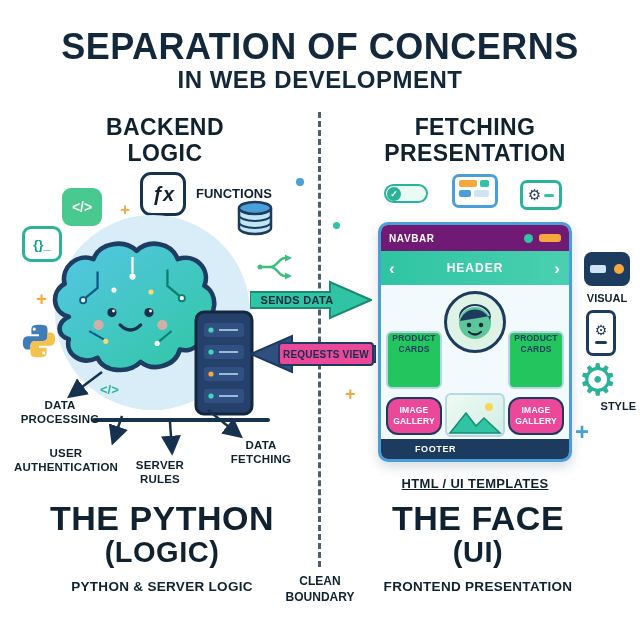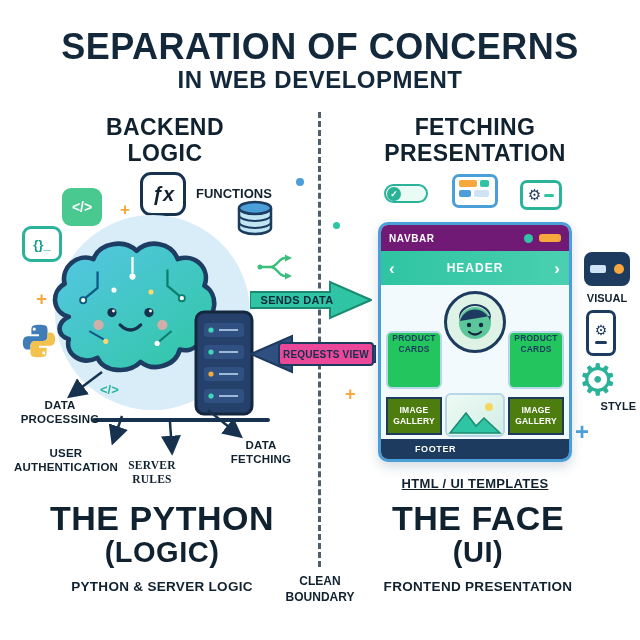--- a/index.html
+++ b/index.html
@@ -30,21 +30,21 @@
   .browser { left:378px; top:222px; width:194px; height:240px; border:3px solid #4a9fd8; border-radius:10px; background:#fff; overflow:hidden; display:flex; flex-direction:column; box-shadow:0 5px 12px rgba(30,60,90,.18); }
   .navbar { height:26px; background:#701a75; display:flex; align-items:center; padding:0 8px; color:#fff; font-size:10px; font-weight:800; letter-spacing:.6px; }
   .nav-dot { width:9px; height:9px; border-radius:50%; background:#2fc4a3; margin-left:auto; }
   .nav-pill { width:22px; height:8px; border-radius:3px; background:#f6a83c; margin-left:6px; }
   .bheader { height:34px; background:linear-gradient(90deg,#2fc4a3,#4ad0b0); display:flex; align-items:center; justify-content:space-between; padding:0 8px; color:#fff; font-weight:800; font-size:12px; letter-spacing:1px; }
   .chev { font-size:17px; font-weight:700; line-height:1; }
   .bcontent { flex:1; background:#f2fafd; position:relative; }
   .avatar { position:absolute; left:50%; top:6px; transform:translateX(-50%); width:62px; height:62px; border-radius:50%; border:3px solid #1d3a5f; background:#dff2e6; display:flex; align-items:center; justify-content:center; overflow:hidden; }
   .pcard { position:absolute; top:46px; width:56px; height:58px; background:#22c55e; border:2px solid #b7d6e6; border-radius:6px; display:flex; justify-content:center; }
   .pcard .lbl { font-size:8.5px; color:#1d3a5f; }
-  .gbox { position:absolute; top:112px; width:56px; height:38px; background:#4d7c0f; border:2px solid #1d3a5f; border-radius:0; display:flex; align-items:center; justify-content:center; }
+  .gbox { position:absolute; top:112px; width:56px; height:38px; background:#ec4899; border:2px solid #1d3a5f; border-radius:12px; display:flex; align-items:center; justify-content:center; }
   .gbox .lbl { font-size:8.5px; color:#fff; }
   .gimg { position:absolute; top:108px; left:50%; transform:translateX(-50%); width:60px; height:44px; background:linear-gradient(135deg,#eefaf4,#d2eee6); border:2px solid #b7d6e6; border-radius:6px; overflow:hidden; display:flex; align-items:flex-end; justify-content:center; }
   .bfooter { height:20px; background:#1d3a5f; color:#fff; font-size:9px; font-weight:800; letter-spacing:.6px; display:flex; align-items:center; padding-left:34px; }
   
   .toggle { left:384px; top:184px; width:44px; height:19px; border:2px solid #2bb39a; border-radius:11px; background:#eafaf4; display:flex; align-items:center; padding:1px; }
   .toggle-knob { width:14px; height:14px; border-radius:50%; background:#2bb39a; color:#fff; font-size:9px; display:flex; align-items:center; justify-content:center; font-weight:700; }
   .layout-card { left:452px; top:174px; width:46px; height:34px; border:3px solid #4a9fd8; border-radius:7px; background:#fff; padding:3px 4px; display:flex; flex-direction:column; gap:3px; }
   .layout-row { display:flex; gap:3px; }
   .gear-card { left:520px; top:180px; width:42px; height:30px; border:3px solid #2bb39a; border-radius:7px; background:#fff; display:flex; align-items:center; justify-content:center; gap:3px; color:#1d3a5f; }
   .wallet { left:584px; top:252px; width:46px; height:34px; background:#1d3a5f; border-radius:8px; padding:6px; display:flex; align-items:center; }
@@ -180,21 +180,21 @@
   </svg>
 
   <div class="c lbl" style="left:8px; top:398px; width:104px;">
     <span>DATA</span>
     <span>PROCESSING</span>
   </div>
   <div class="c lbl" style="left:0; top:446px; width:132px;">
     <span>USER</span>
     <span>AUTHENTICATION</span>
   </div>
-  <div class="c lbl" style="left:112px; top:458px; width:80px;font-family:Liberation Serif, serif;">
+  <div class="c lbl" style="left:120px; top:458px; width:80px;">
     <span>SERVER</span>
     <span>RULES</span>
   </div>
   <div class="c lbl" style="left:216px; top:438px; width:90px;">
     <span>DATA</span>
     <span>FETCHING</span>
   </div>
 
   <div class="c arrow-wrap" style="left:250px; top:280px; width:122px; height:40px;">
     <svg width="122" height="40" viewBox="0 0 122 40">

